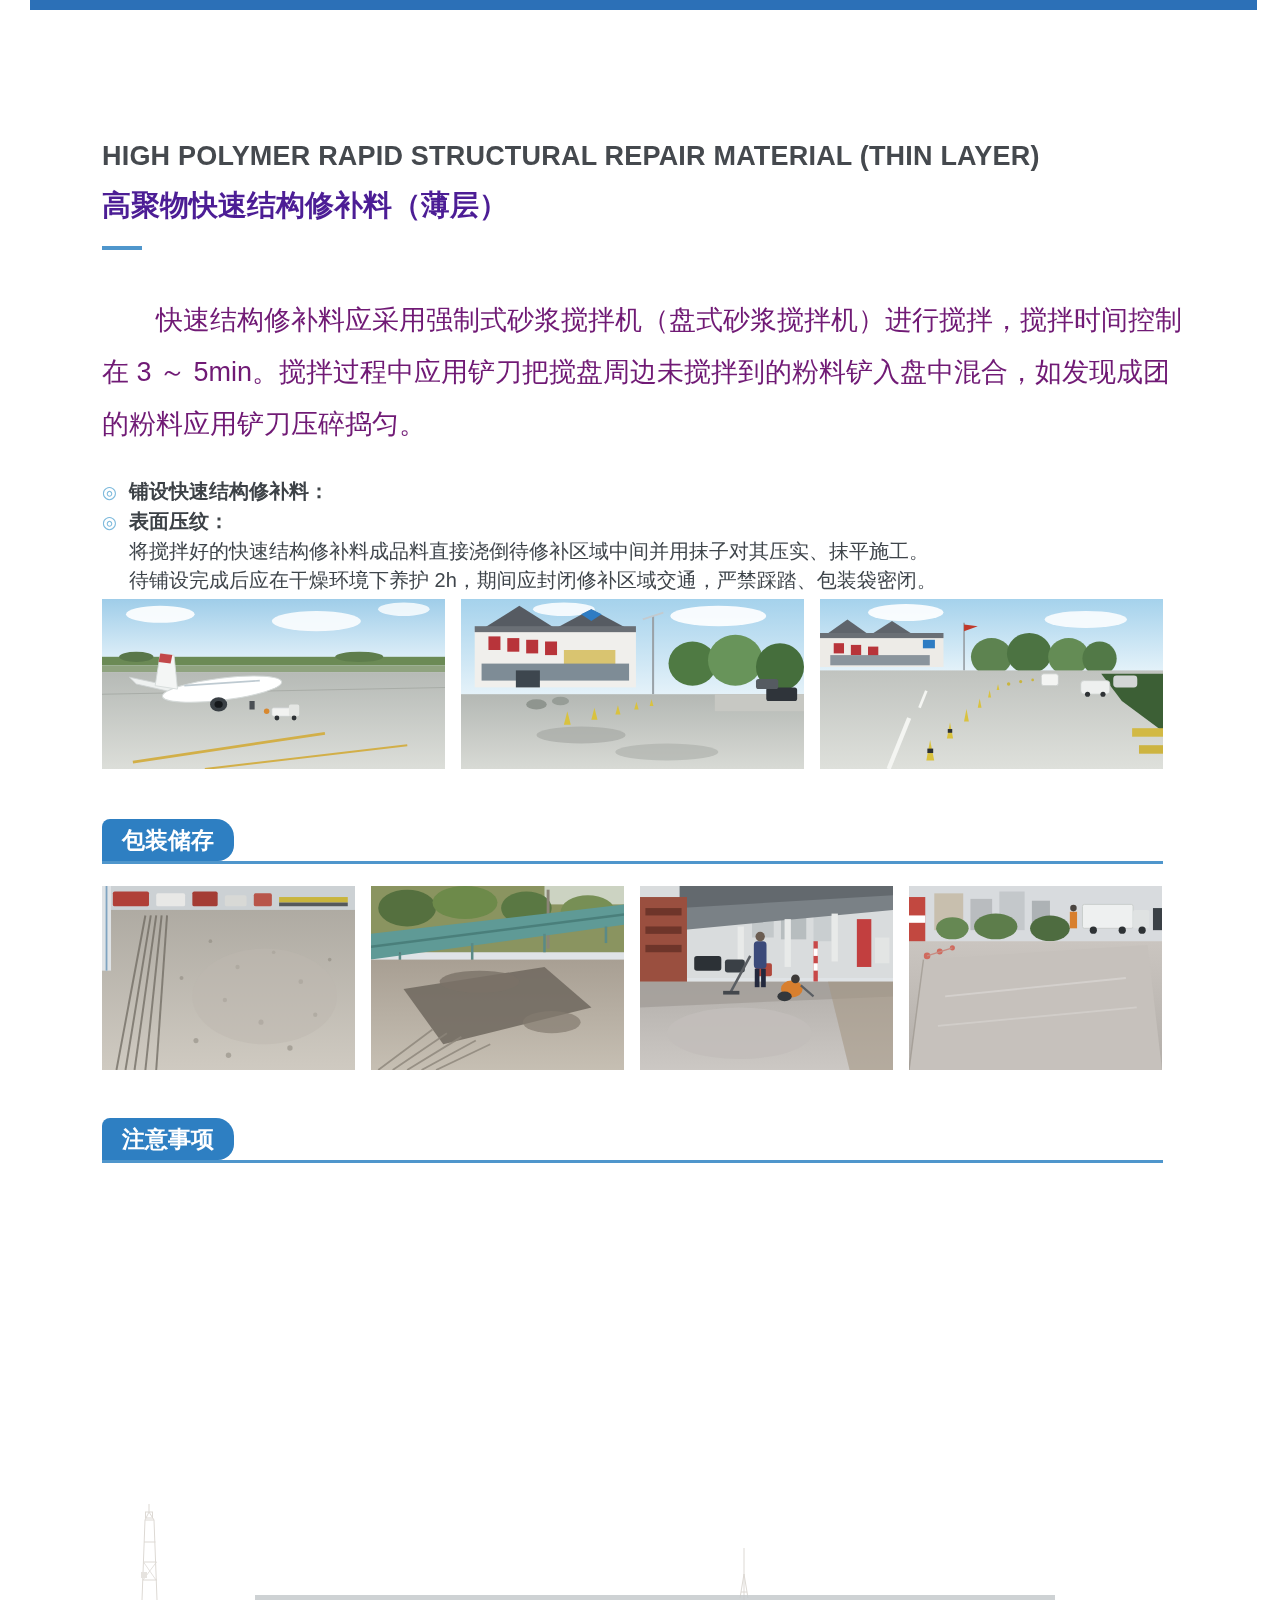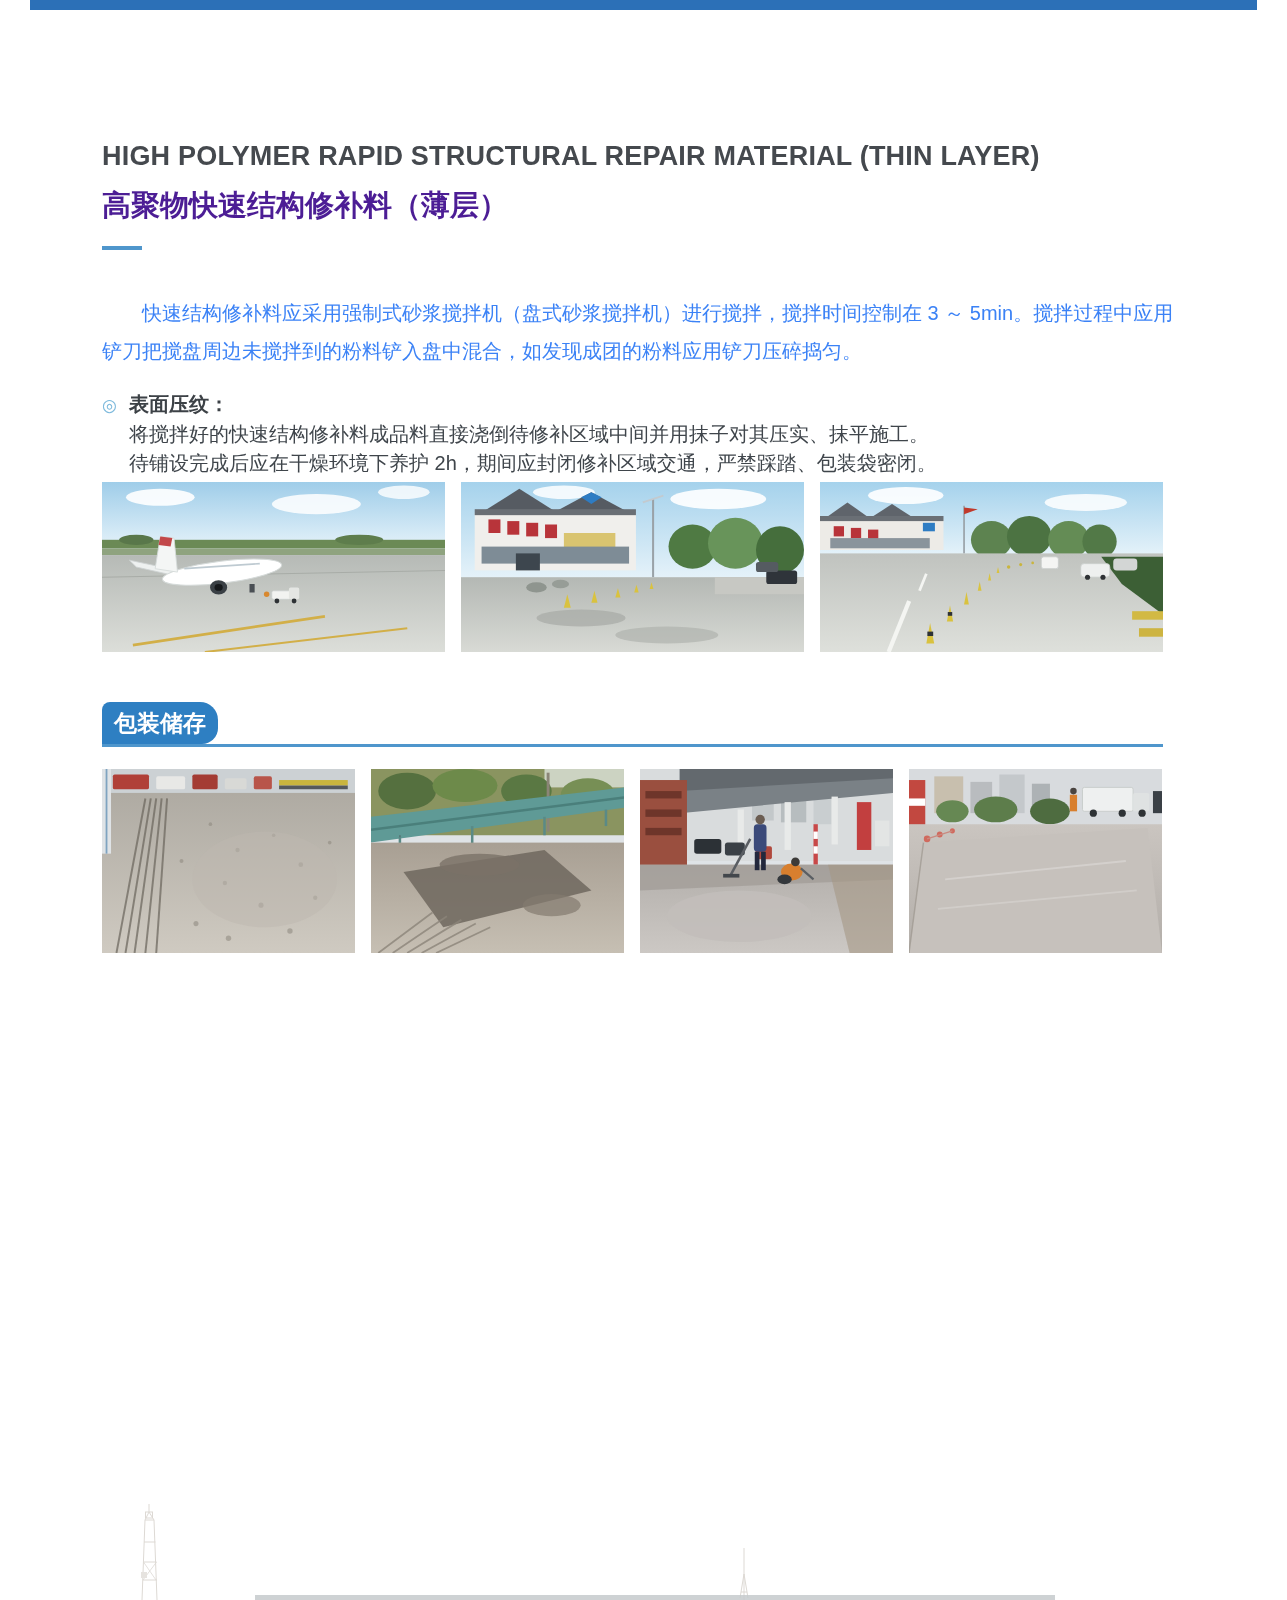--- a/index.html
+++ b/index.html
@@ -3,35 +3,35 @@
 <meta charset="utf-8">
 <style>
   html,body{margin:0;padding:0;background:#ffffff;}
   body{font-family:"Liberation Sans","DejaVu Sans",sans-serif;}
   .page{position:relative;width:1287px;height:1600px;background:#fff;overflow:hidden;margin:0 auto;text-decoration:underline;}
   .top-bar{position:absolute;top:0;left:30px;width:1227px;height:10px;background:#2c70b7;}
   .content{position:absolute;left:102px;top:140px;width:1090px;}
   .title-en{font-size:27px;font-weight:700;color:#45494e;letter-spacing:.2px;line-height:32px;margin:0;}
   .title-zh{font-size:29px;font-weight:700;color:#4c1d95;line-height:34px;margin:16px 0 0 0;}
   .title-underline{width:40px;height:4px;background:#4f96cc;margin-top:24px;}
-  .intro{font-size:20px;color:#3b82f6;line-height:38px;margin-top:44px;text-indent:2em;}
+  .intro{font-size:27px;color:#701a75;line-height:52px;margin-top:44px;text-indent:2em;}
   .plist{margin-top:2px;}
   .li-row{font-size:20px;color:#3f454b;line-height:29px;}
   .li-head{font-weight:700;color:#3c4146;}
   .li-body{padding-left:27px;}
   .marker{display:inline-block;width:27px;color:#7cb9dc;font-size:17px;}
   .photo-row{display:flex;gap:16px;width:1061px;}
   .photo-row.r1{margin-top:4px;}
   .photo-row.r1 .photo{width:343px;height:170px;}
   .photo-row.r2{margin-top:22px;}
   .photo-row.r2 .photo{width:253px;height:184px;}
   .photo{overflow:hidden;background:#dfe3e6;}
   .photo svg{display:block;width:100%;height:100%;}
   .section-rule{margin-top:50px;width:1061px;border-bottom:3px solid #4f96cc;}
-  .section-tab{display:inline-block;background:#2e7fc2;color:#fff;font-size:23px;font-weight:700;line-height:42px;height:42px;padding:0 12px;border-radius:8px 18px 16px 0;}
+  .section-tab{display:inline-block;background:#2e7fc2;color:#fff;font-size:23px;font-weight:700;line-height:42px;height:42px;padding:0 20px;border-radius:8px 18px 16px 0;}
   .sec-bullets{margin-top:13px;}
   .sec-bullets .li-row{line-height:29px;}
   .mt2{margin-top:48px;}
   .wm{position:absolute;pointer-events:none;}
   .wm svg{display:block;}
   .bottom-strip{position:absolute;left:255px;bottom:0;width:800px;height:5px;background:#c6cacd;opacity:.85;}
 </style>
 </head>
 <body>
 
@@ -40,20 +40,23 @@
 
   <div class="content">
 
     <h1 class="title-en">HIGH POLYMER RAPID STRUCTURAL REPAIR MATERIAL (THIN LAYER)</h1>
     <h2 class="title-zh">高聚物快速结构修补料（薄层）</h2>
     <div class="title-underline"></div>
 
     <p class="intro">快速结构修补料应采用强制式砂浆搅拌机（盘式砂浆搅拌机）进行搅拌，搅拌时间控制在 3 ～ 5min。搅拌过程中应用铲刀把搅盘周边未搅拌到的粉料铲入盘中混合，如发现成团的粉料应用铲刀压碎捣匀。</p>
 
     <div class="plist">
+      <div class="li-row">
+        <span class="marker">◎</span><span class="li-head">铺设快速结构修补料：</span>
+      </div>
       <div class="li-row">
         <span class="marker">◎</span><span class="li-head">表面压纹：</span>
       </div>
       <div class="li-row li-body">将搅拌好的快速结构修补料成品料直接浇倒待修补区域中间并用抹子对其压实、抹平施工。</div>
       <div class="li-row li-body">待铺设完成后应在干燥环境下养护 2h，期间应封闭修补区域交通，严禁踩踏、包装袋密闭。</div>
     </div>
 
     <div class="photo-row r1">
 
       <div class="photo">
@@ -364,20 +367,23 @@
           <line x1="20" y1="60" x2="120" y2="50" stroke="#ffffff" stroke-width="1" opacity=".25"></line>
           <line x1="16" y1="76" x2="126" y2="66" stroke="#ffffff" stroke-width="1" opacity=".2"></line>
           <circle cx="10" cy="38" r="1.8" fill="#d06a5e"></circle>
           <circle cx="17" cy="35.6" r="1.6" fill="#d06a5e"></circle>
           <circle cx="24" cy="33.6" r="1.4" fill="#d06a5e"></circle>
           <line x1="10" y1="38" x2="24" y2="33.6" stroke="#c98a80" stroke-width=".7"></line>
         </svg>
       </div>
     </div>
 
+    <div class="section-rule mt2">
+      <span class="section-tab">注意事项</span>
+    </div>
 
   </div>
 
   <div class="wm" style="left:128px;top:1502px;">
     <svg width="44" height="98" viewBox="0 0 44 98">
       <g stroke="#ddd9d4" stroke-width="1" fill="none">
         <path d="M14,98 L17,18 L21,10 L26,18 L29,98"></path>
         <path d="M17,18 L26,18"></path>
         <rect x="17.5" y="10" width="7" height="6"></rect>
         <line x1="21" y1="10" x2="21" y2="2"></line>

